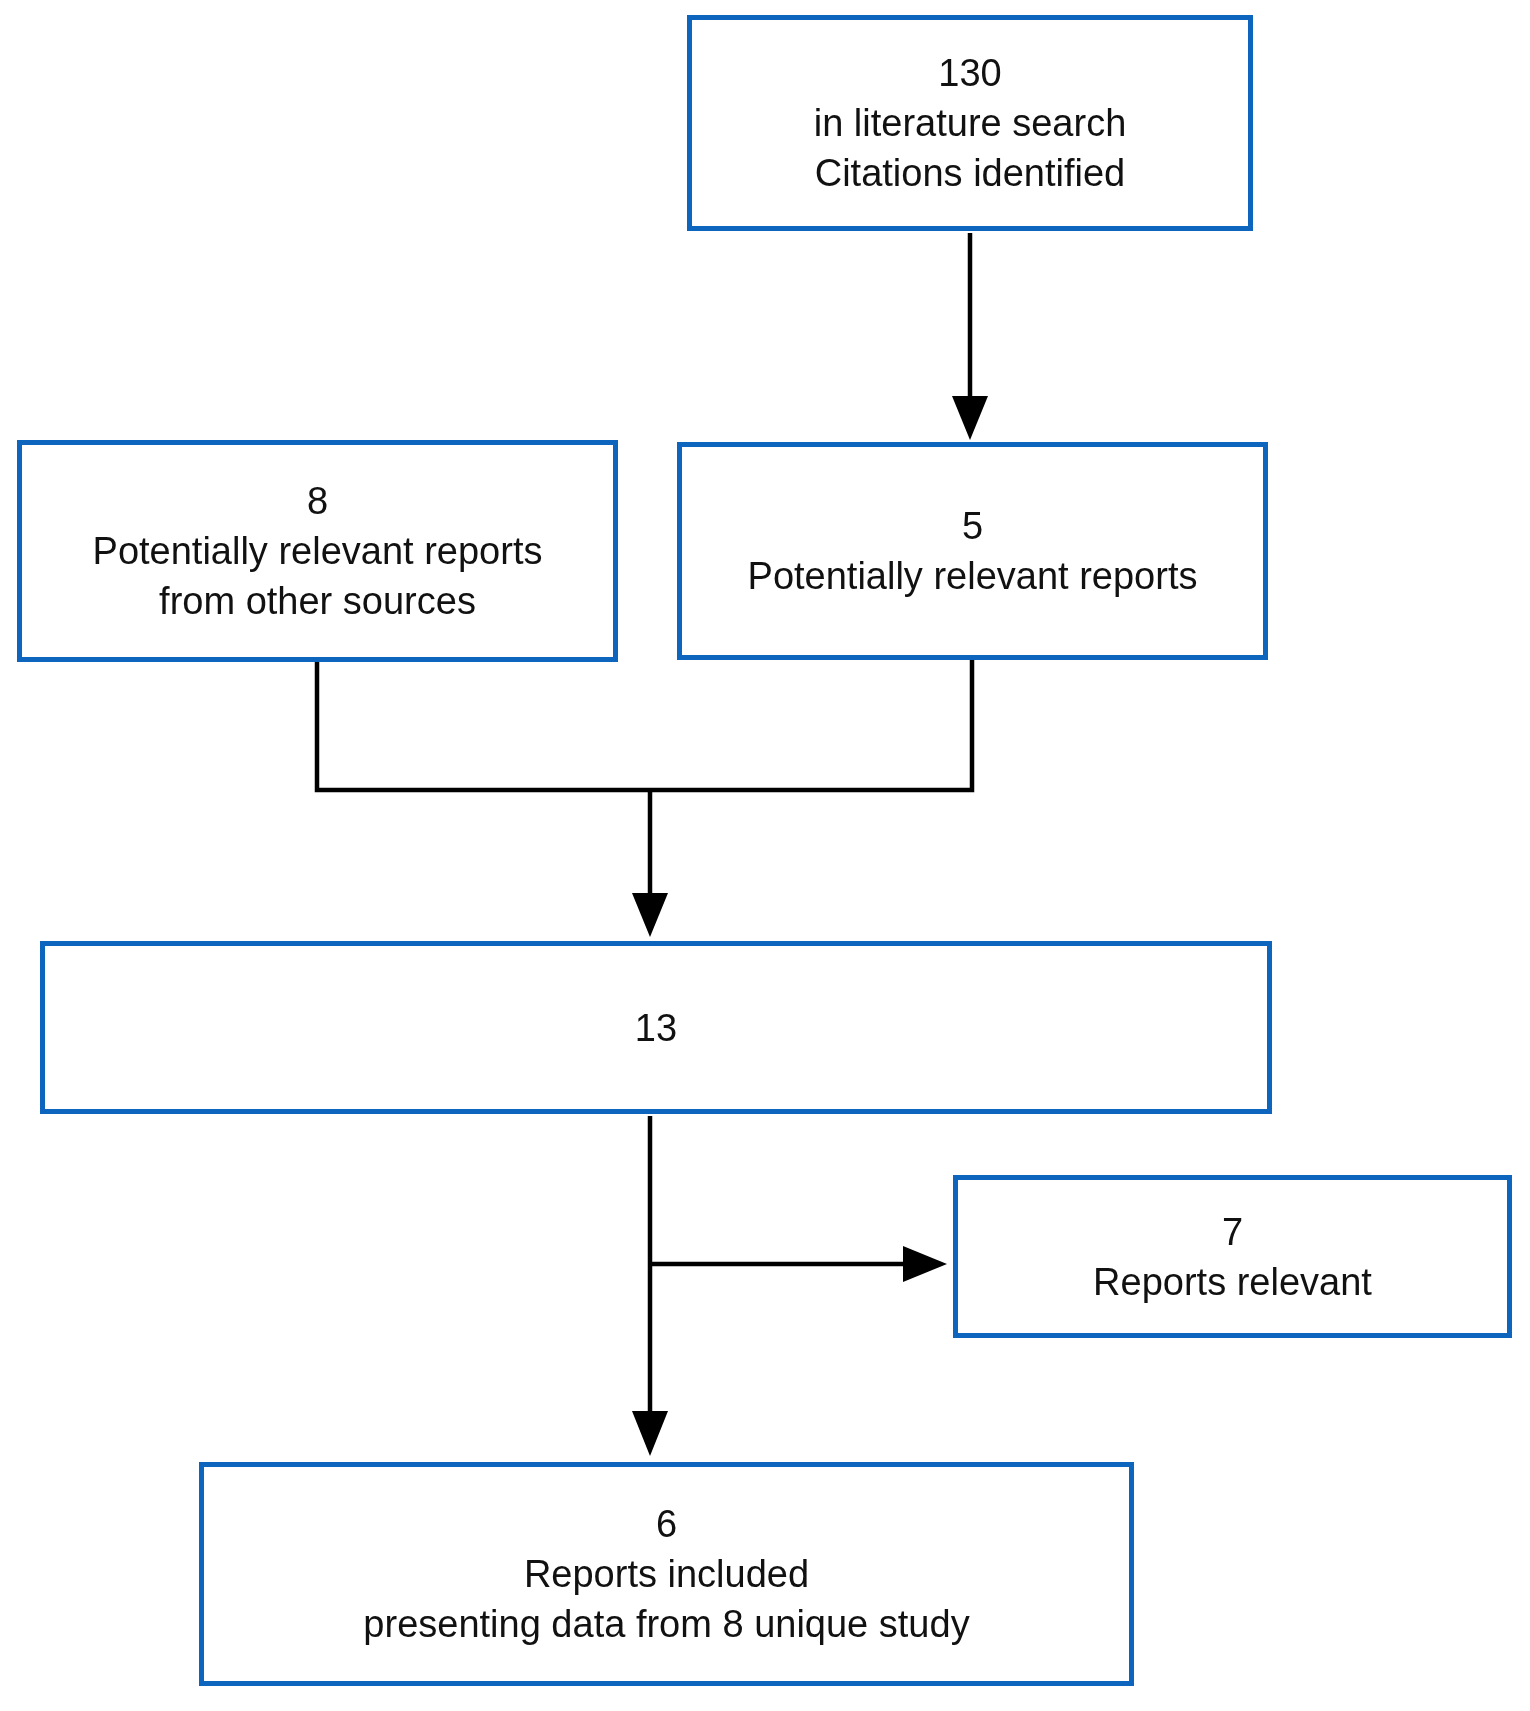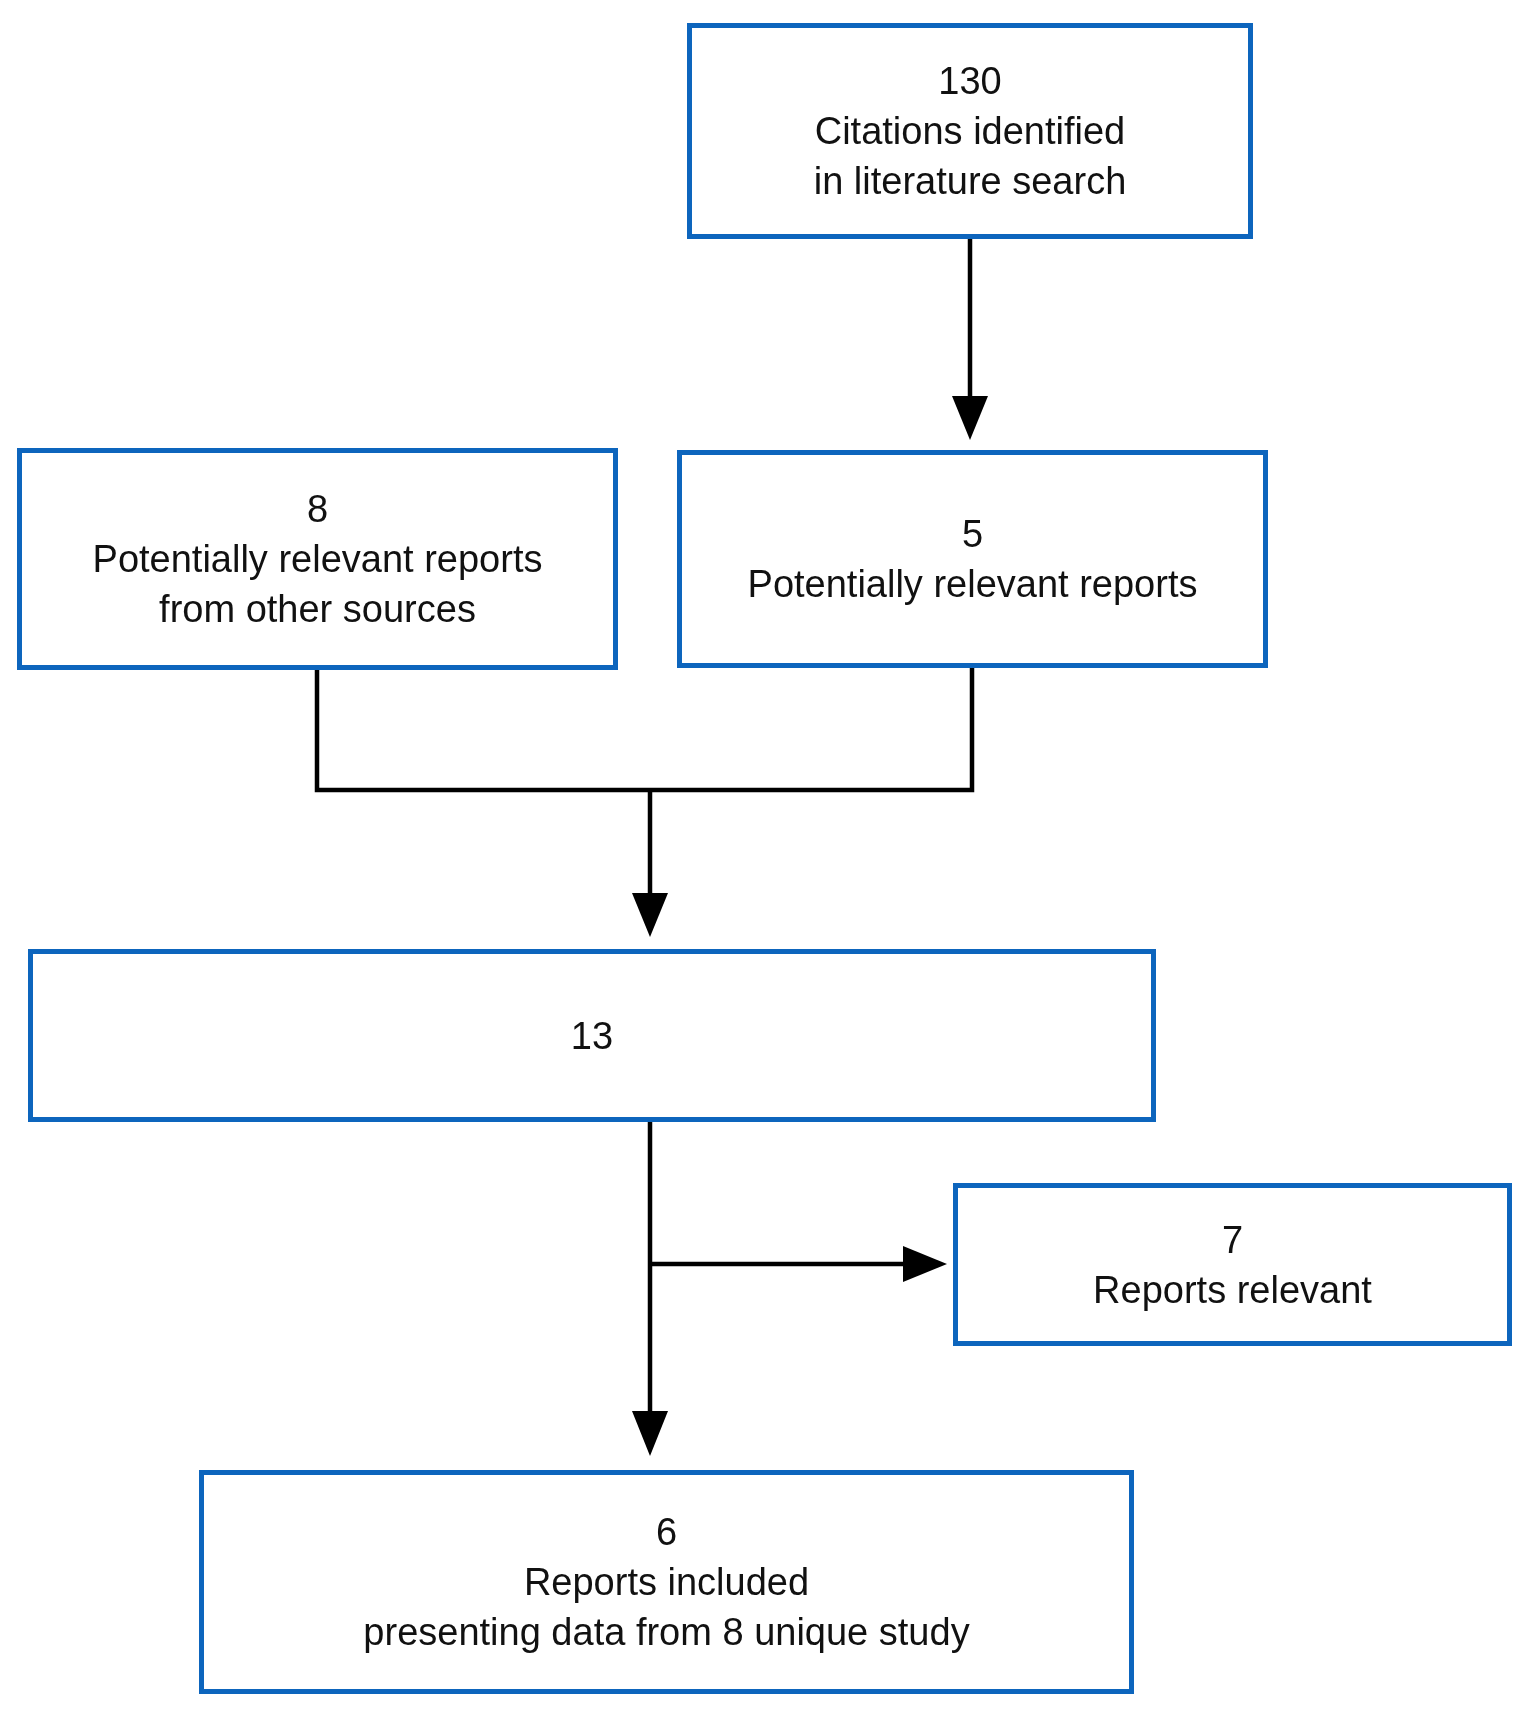--- a/index.html
+++ b/index.html
@@ -41,30 +41,29 @@
     box-sizing:border-box;
     border:5px solid var(--box-border);
     background:var(--bg);
     display:flex;
     flex-direction:column;
     justify-content:center;
     align-items:center;
     text-align:center;
     font-size:38px;
     line-height:50px;
-    margin-top:8px;
   }
   .fbox .count, .fbox .line{
     display:block;
     width:100%;
   }
   .box-citations          {left:687px;  top:15px;   width:566px; height:216px;}
   .box-other-sources      {left:17px;   top:440px;  width:601px; height:222px;}
   .box-identified-screened{left:677px;  top:442px;  width:591px; height:218px;}
-  .box-total              {left:28px;   top:941px;  width:1128px;height:173px;}
+  .box-total              {left:40px;   top:941px;  width:1232px;height:173px;}
   .box-excluded           {left:953px;  top:1175px; width:559px; height:163px;}
   .box-included           {left:199px;  top:1462px; width:935px; height:224px;}
 </style>
 </head>
 <body>
 
 <div class="canvas">
 
   <svg class="connectors" viewBox="0 0 1530 1711" xmlns="http://www.w3.org/2000/svg">
 
@@ -76,22 +75,22 @@
     <polygon points="632,893 668,893 650,937"></polygon>
 
     <path d="M650,1116 V1412"></path>
     <polygon points="632,1411 668,1411 650,1456"></polygon>
     <path d="M650,1264 H904"></path>
     <polygon points="903,1246 903,1282 947,1264"></polygon>
   </svg>
 
   <div class="fbox box-citations">
     <span class="count">130</span>
+    <span class="line">in literature search</span>
     <span class="line">Citations identified</span>
-    <span class="line">in literature search</span>
   </div>
 
   <div class="fbox box-other-sources">
     <span class="count">8</span>
     <span class="line">Potentially relevant reports</span>
     <span class="line">from other sources</span>
   </div>
 
   <div class="fbox box-identified-screened">
     <span class="count">5</span>

